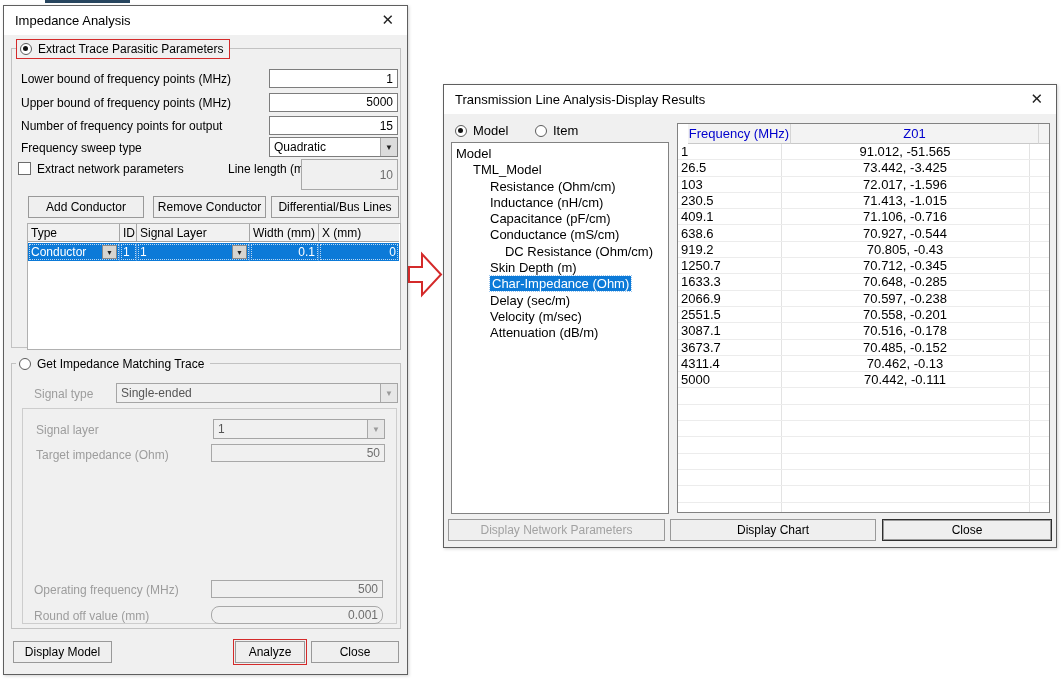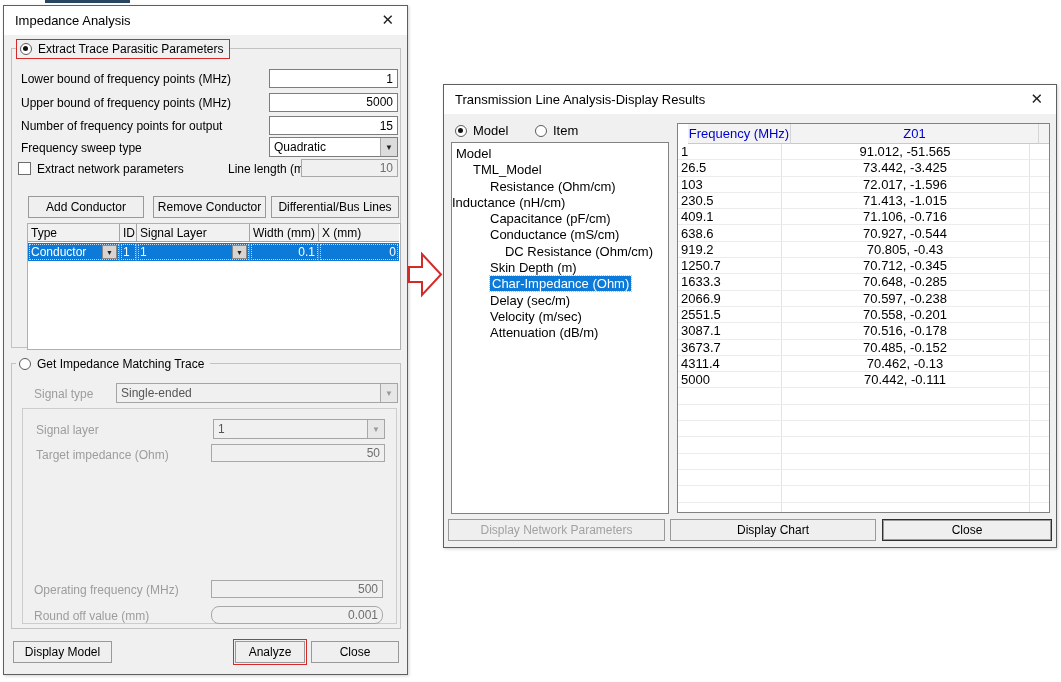--- a/index.html
+++ b/index.html
@@ -97,21 +97,21 @@
 
     <div class="lbl" style="left:17px;top:135px;">Frequency sweep type</div>
     <div class="combo" style="left:265px;top:131px;width:129px;height:20px;">
       <span class="txt">Quadratic</span>
       <span class="dd">▼</span>
     </div>
 
     <div class="checkbox" style="left:14px;top:156px;"></div>
     <div class="lbl" style="left:33px;top:156px;">Extract network parameters</div>
     <div class="lbl" style="left:224px;top:156px;">Line length (mm)</div>
-    <div class="input dis" style="left:297px;top:153px;width:97px;height:18px;">10</div>
+    <div class="input dis" style="left:297px;top:153px;width:97px;height:31px;">10</div>
 
     <div class="btn" style="left:24px;top:190px;width:116px;height:22px;">Add Conductor</div>
     <div class="btn" style="left:149px;top:190px;width:113px;height:22px;">Remove Conductor</div>
     <div class="btn" style="left:267px;top:190px;width:128px;height:22px;">Differential/Bus Lines</div>
 
     <div class="ltable">
       <div id="ltable-heads">
           <div class="lth" style="left: 0px; width: 92px;">Type</div>
           <div class="lth" style="left: 92px; width: 17px;">ID</div>
           <div class="lth" style="left: 109px; width: 113px;">Signal Layer</div>
@@ -183,21 +183,21 @@
     </div>
     <div class="radiowrap" style="left:88px;top:36px;font-size:13px;">
       <span class="radio"></span>
       <span>Item</span>
     </div>
 
     <div class="tree" id="tml-tree">
         <div class="titem" style="padding-left: 4px;"><span>Model</span></div>
         <div class="titem" style="padding-left: 21px;"><span>TML_Model</span></div>
         <div class="titem" style="padding-left: 38px;"><span>Resistance (Ohm/cm)</span></div>
-        <div class="titem" style=""><span>Inductance (nH/cm)</span></div>
+        <div class="titem" style="padding-left: 38px;"><span>Inductance (nH/cm)</span></div>
         <div class="titem" style="padding-left: 38px;"><span>Capacitance (pF/cm)</span></div>
         <div class="titem" style="padding-left: 38px;"><span>Conductance (mS/cm)</span></div>
         <div class="titem" style="padding-left: 38px; text-align: center;"><span>DC Resistance (Ohm/cm)</span></div>
         <div class="titem" style="padding-left: 38px;"><span>Skin Depth (m)</span></div>
         <div class="titem" style="padding-left: 38px;"><span class="tsel">Char-Impedance (Ohm)</span></div>
         <div class="titem" style="padding-left: 38px;"><span>Delay (sec/m)</span></div>
         <div class="titem" style="padding-left: 38px;"><span>Velocity (m/sec)</span></div>
         <div class="titem" style="padding-left: 38px;"><span>Attenuation (dB/m)</span></div>
       </div>
 

